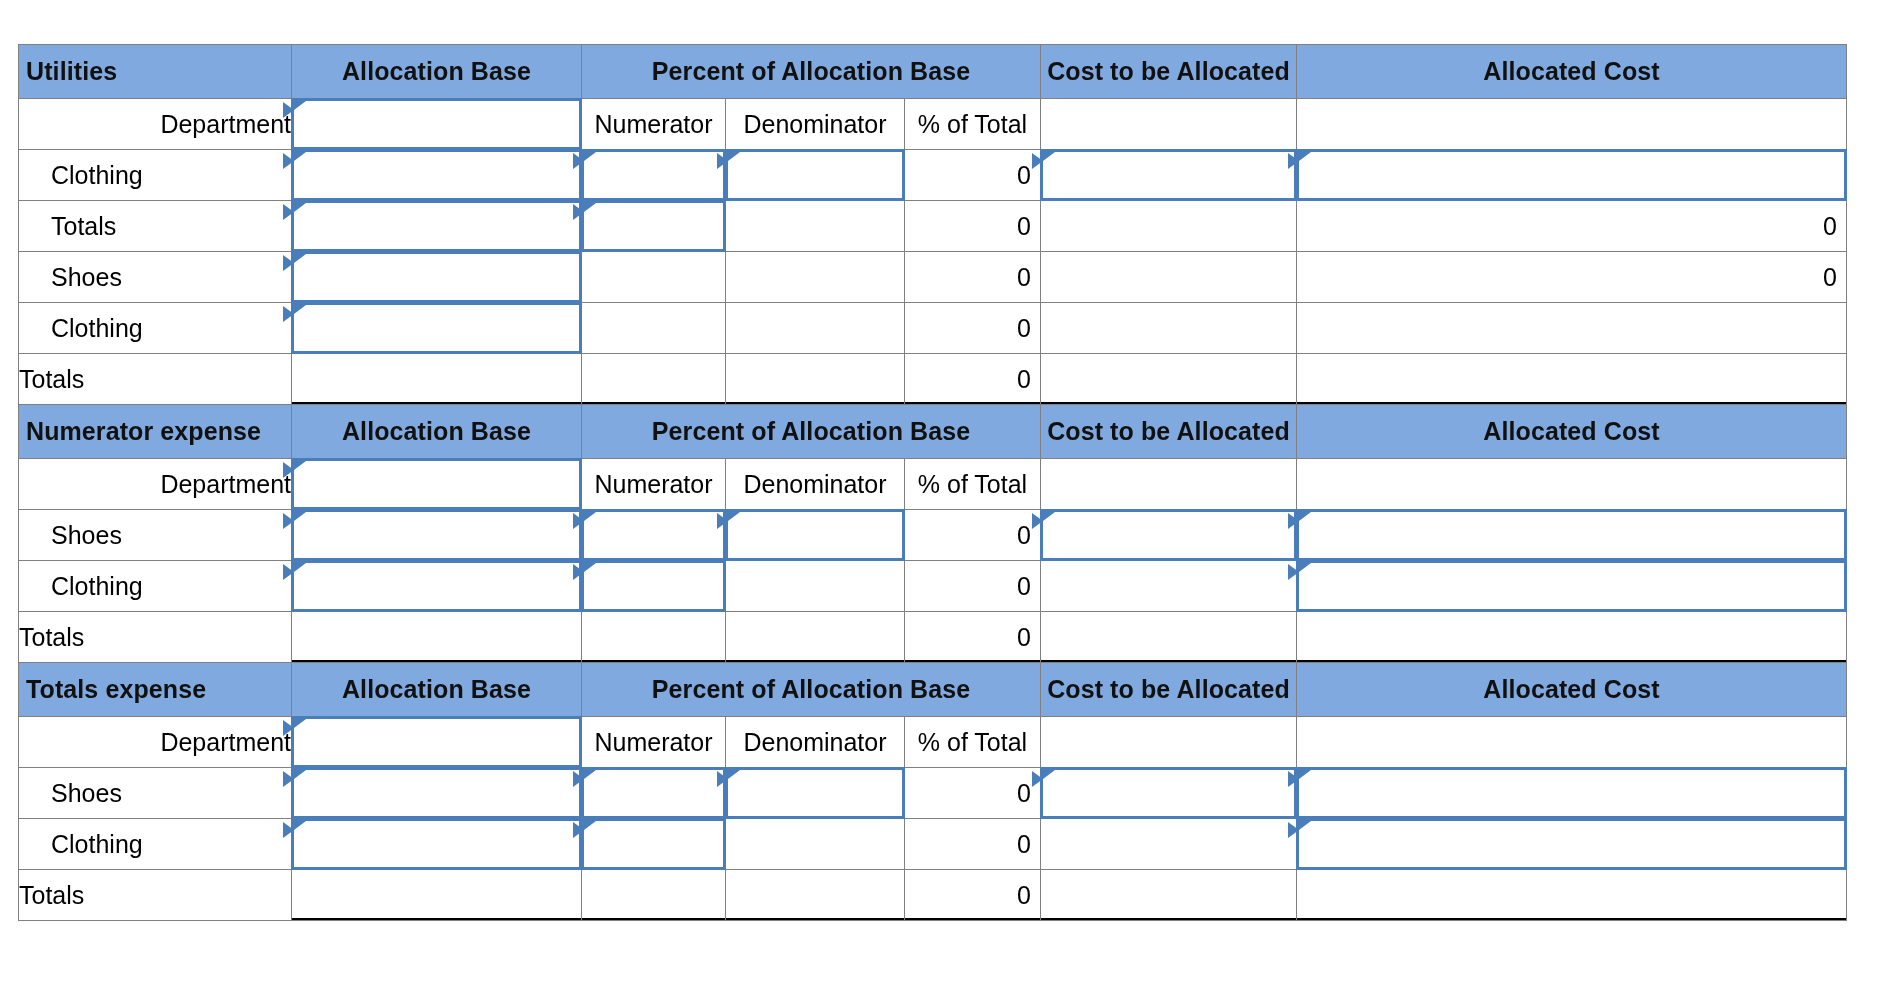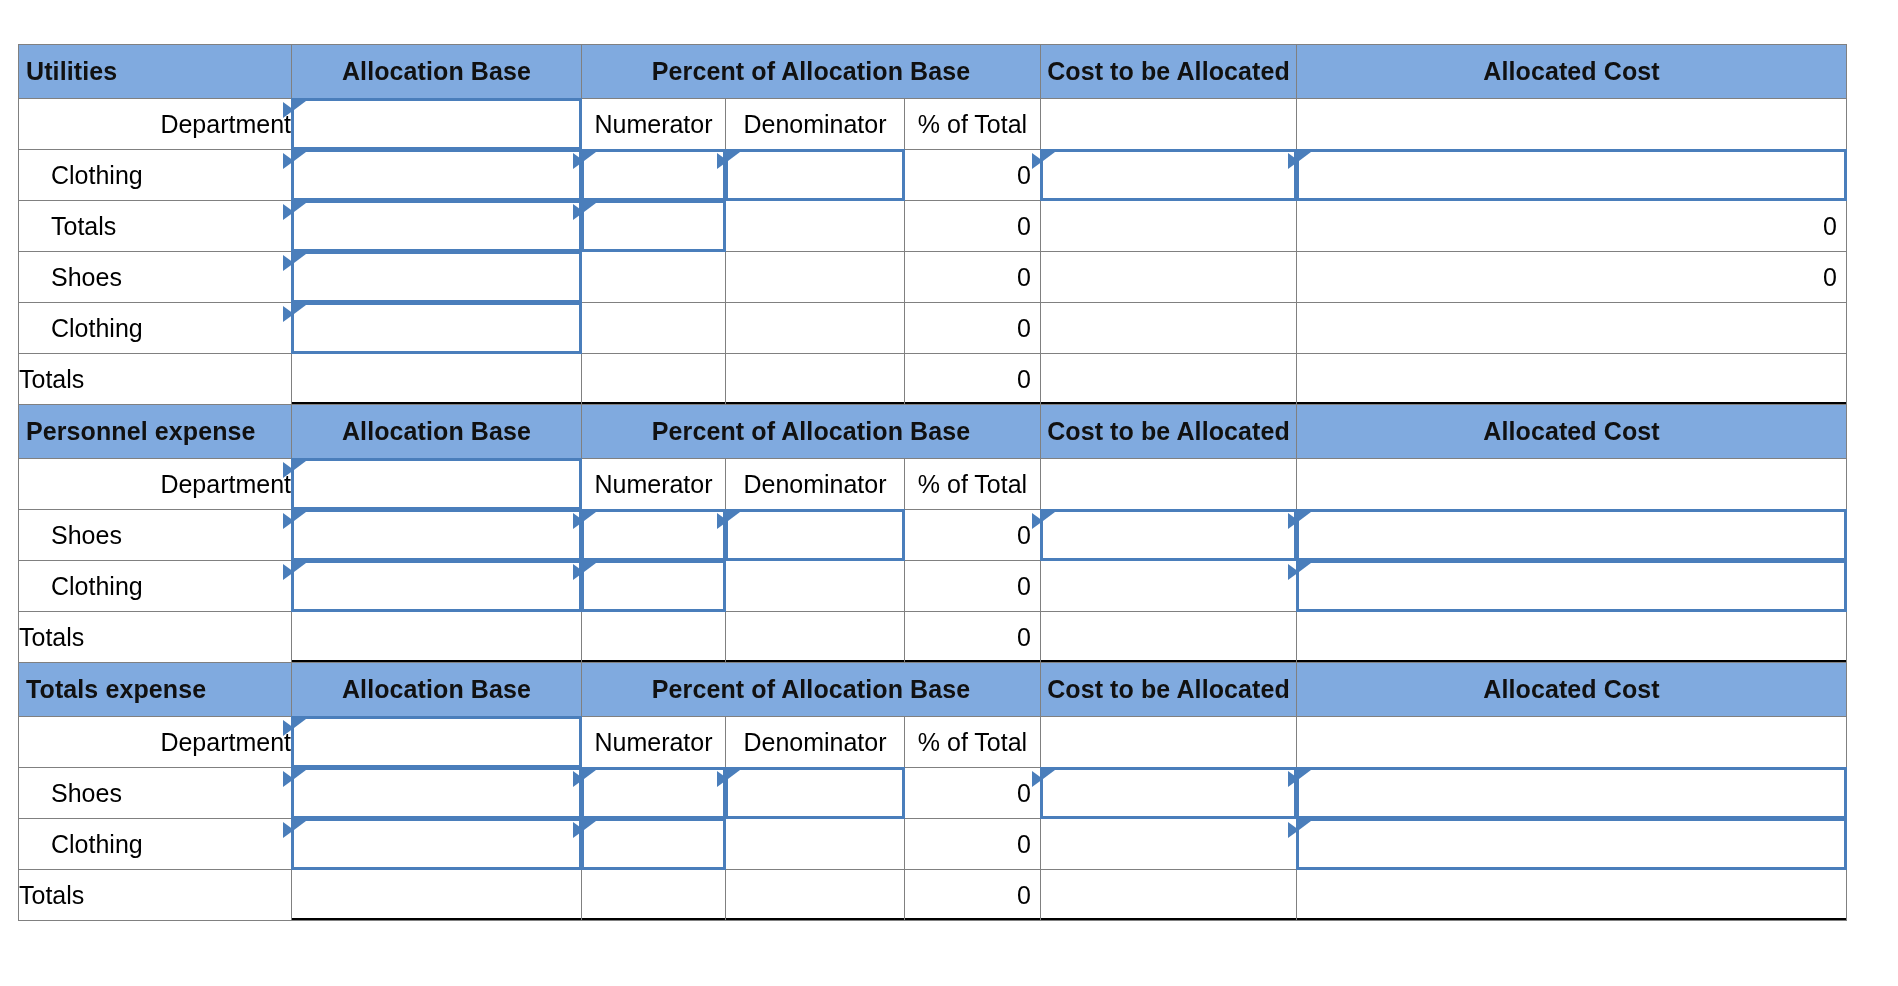--- a/index.html
+++ b/index.html
@@ -282,21 +282,21 @@
             <span class="cellvalue">0</span>
           </td>
           <td class=" rule-top rule-bottom">
             <span class="cellvalue"></span>
           </td>
           <td class=" rule-top rule-bottom">
             <span class="cellvalue"></span>
           </td>
         </tr>
         <tr class="section-head">
-          <td class="title">Personnel expense</td>
+          <td class="title">Numerator expense</td>
           <td>Allocation Base</td>
           <td class="pct-span" colspan="3"><span class="u">Percent of Allocation Base</span></td>
           <td>Cost to be Allocated</td>
           <td>Allocated Cost</td>
         </tr>
         <tr class="sub-head">
           <td class="label">Department</td>
           <td class="base">
             <span class="inputbox">
               <span class="tri"></span>

